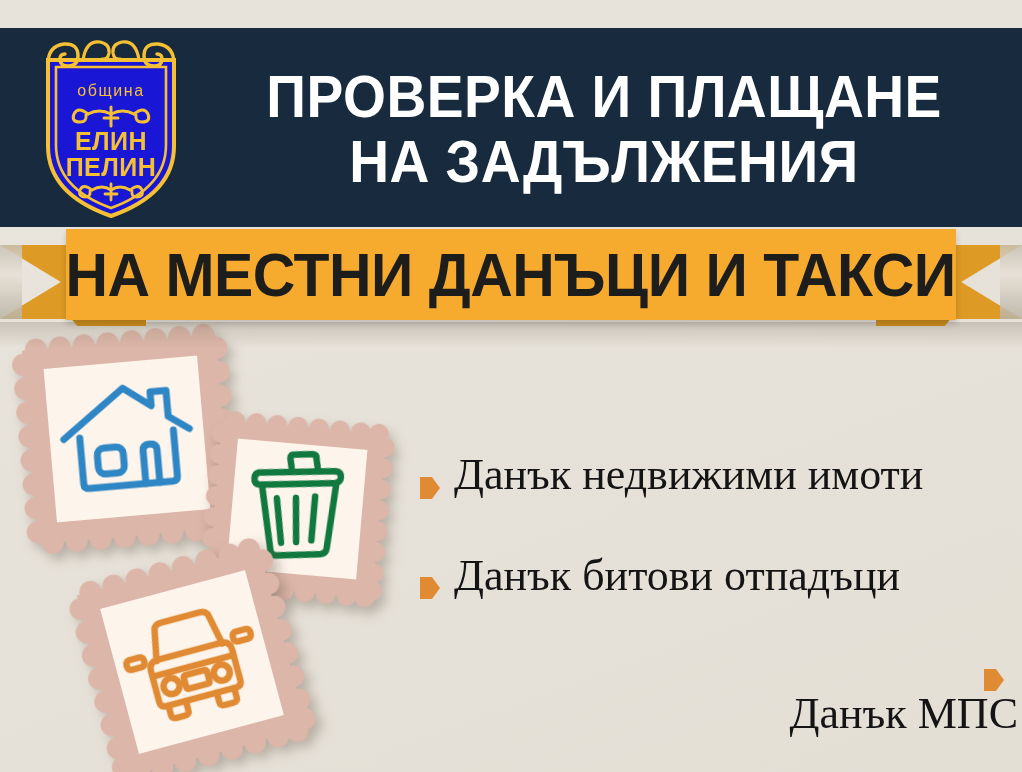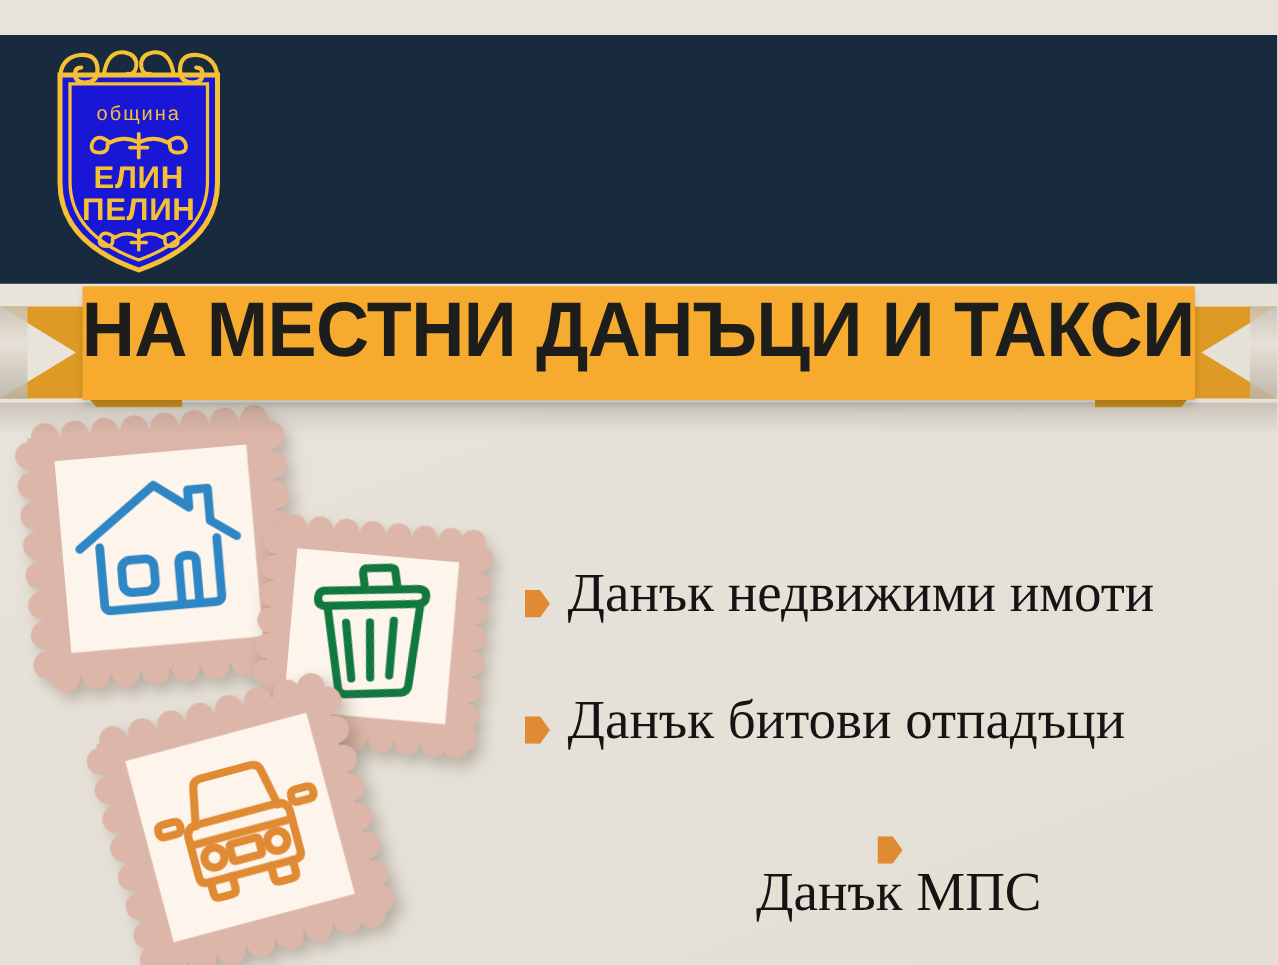--- a/index.html
+++ b/index.html
@@ -117,21 +117,21 @@
   .ribbon-shadow-r { right: 66px; clip-path: polygon(0 0, 100% 0, 86% 100%, 0 100%); }
 
   .ribbon-main {
     position: absolute;
     left: 66px;
     top: 3px;
     width: 890px;
     height: 91px;
     background: #f6ab2f;
     display: flex;
-    align-items: flex-start;
+    align-items: center;
     justify-content: center;
     box-shadow: 0 4px 6px rgba(0,0,0,0.16);
   }
   .ribbon-text {
     color: #1d1d1b;
     font-family: "Liberation Sans Narrow", "Liberation Sans", sans-serif;
     font-weight: bold;
     font-size: 62px;
     letter-spacing: -0.5px;
     white-space: nowrap;
@@ -154,21 +154,21 @@
   
   .bullet-list {
     position: absolute;
     left: 398px;
     top: 424px;
     width: 620px;
     z-index: 4;
   }
   .bullet-row {
     display: flex;
-    align-items: center;
+    align-items: flex-end;
     margin-bottom: 54px;
     padding-left: 22px;
   }
   .bullet-row:last-child { margin-bottom: 0; flex-direction: column; }
   .bullet-mark {
     flex: 0 0 auto;
     width: 20px;
     height: 22px;
     margin-top: 16px;
     margin-right: 14px;
@@ -223,20 +223,24 @@
           <path d="M66 156 Q57 149 54 156 Q52 163 59 163 Q65 163 64 157"></path>
           <path d="M104 156 Q113 149 116 156 Q118 163 111 163 Q105 163 106 157"></path>
           <path d="M66 156 Q76 150 85 156 Q94 150 104 156"></path>
           <path d="M85 150 L85 166"></path>
           <path d="M79 160 L91 160"></path>
         </g>
       </g>
     </svg>
   </div>
 
+  <div class="title-block">
+    <div class="title-line">ПРОВЕРКА И ПЛАЩАНЕ</div>
+    <div class="title-line">НА ЗАДЪЛЖЕНИЯ</div>
+  </div>
 
   <div class="ribbon">
     <div class="ribbon-tail left"></div>
     <div class="ribbon-tail right"></div>
     <div class="ribbon-fold left"></div>
     <div class="ribbon-fold right"></div>
     <div class="ribbon-shadow-l"></div>
     <div class="ribbon-shadow-r"></div>
     <div class="ribbon-main">
       <span class="ribbon-text">НА МЕСТНИ ДАНЪЦИ И ТАКСИ</span>

